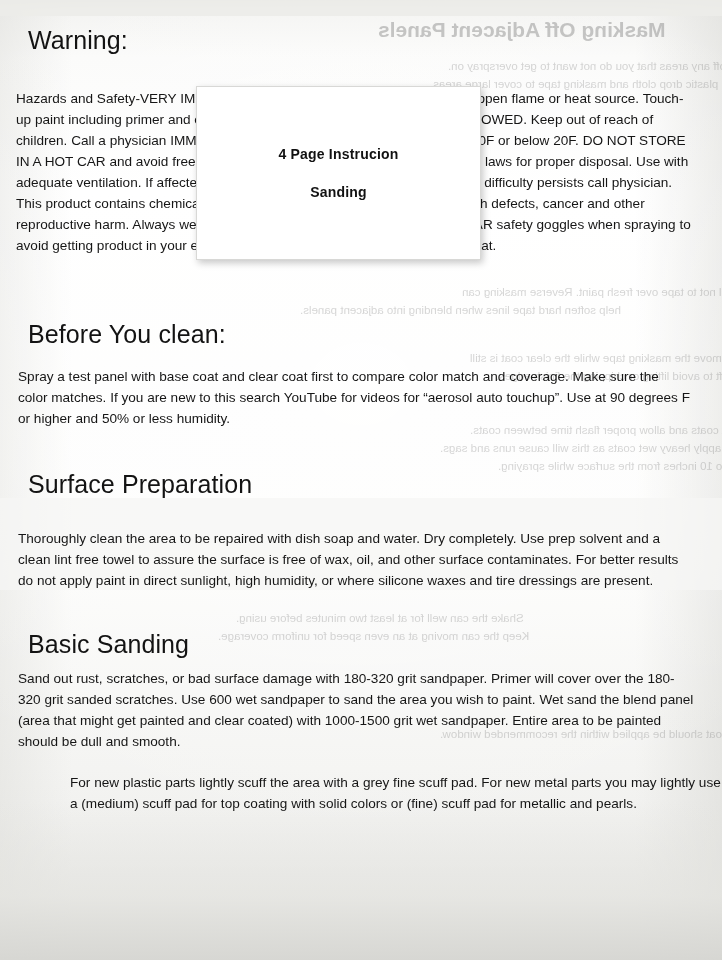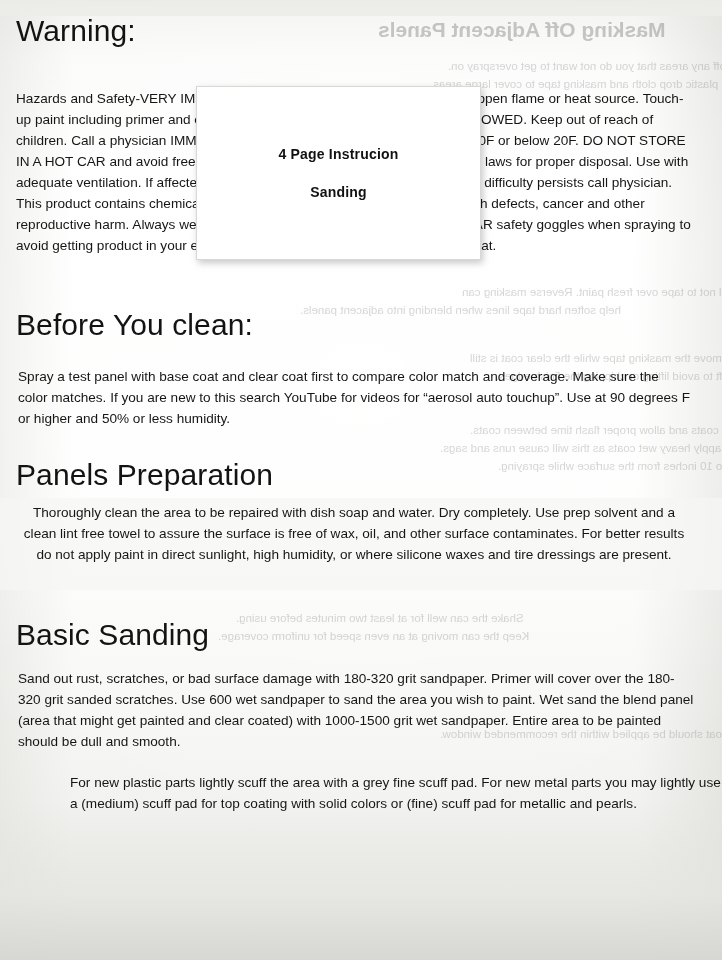--- a/index.html
+++ b/index.html
@@ -61,23 +61,23 @@
     font-weight: bold;
     color: rgba(110,110,110,0.38);
   }
   .ghost-line { font-size: 11.5px; }
 
   
   .content { position: relative; z-index: 3; }
 
   h1.section {
     position: absolute;
-    margin: 0;
+    margin: 12px;
     font-weight: normal;
-    font-size: 30px;
+    font-size: 25px;
     letter-spacing: 0.1px;
     color: #131313;
     font-family: "Liberation Sans", sans-serif;
   }
 
   p.para {
     position: absolute;
     margin: 0;
     font-size: 13.6px;
     line-height: 21px;
@@ -145,23 +145,23 @@
   <div class="content">
 
     <h1 class="section" style="left:16px; top:14px;">Warning:</h1>
 
     <p class="para" style="left:16px; top:88px; width:676px;">Hazards and Safety-VERY IMPORTANT. Do not use these products near an open flame or heat source. Touch-up paint including primer and clearcoats are HARMFUL OR FATAL IF SWALLOWED. Keep out of reach of children. Call a physician IMMEDIATELY if swallowed. Do not store above 120F or below 20F. DO NOT STORE IN A HOT CAR and avoid freezing. Do not puncture or incinerate. Check local laws for proper disposal. Use with adequate ventilation. If affected by inhalation, remove to fresh air. If breathing difficulty persists call physician. This product contains chemicals known to the State of California to cause birth defects, cancer and other reproductive harm. Always wear a NIOSH approved paint respirator and WEAR safety goggles when spraying to avoid getting product in your eyes. This includes the primer, paint and clearcoat.</p>
 
     <h1 class="section" style="left:16px; top:308px;">Before You clean:</h1>
 
     <p class="para" style="left:18px; top:366px; width:672px;">Spray a test panel with base coat and clear coat first to compare color match and coverage. Make sure the color matches.  If you are new to this search YouTube for videos for “aerosol auto touchup”.  Use at 90 degrees F or higher and 50% or less humidity.</p>
 
-    <h1 class="section" style="left:16px; top:458px;">Panels Preparation</h1>
+    <h1 class="section" style="left:16px; top:458px;">Surface Preparation</h1>
 
-    <p class="para" style="left:18px; top:502px; width:672px;text-align:center;">Thoroughly clean the area to be repaired with dish soap and water.  Dry completely. Use prep solvent and a clean lint free towel to assure the surface is free of wax, oil, and other surface contaminates. For better results do not apply paint in direct sunlight, high humidity, or where silicone waxes and tire dressings are present.</p>
+    <p class="para" style="left:18px; top:528px; width:672px;">Thoroughly clean the area to be repaired with dish soap and water.  Dry completely. Use prep solvent and a clean lint free towel to assure the surface is free of wax, oil, and other surface contaminates. For better results do not apply paint in direct sunlight, high humidity, or where silicone waxes and tire dressings are present.</p>
 
     <h1 class="section" style="left:16px; top:618px;">Basic Sanding</h1>
 
     <p class="para" style="left:18px; top:668px; width:676px;">Sand out rust, scratches, or bad surface damage with 180-320 grit sandpaper. Primer will cover over the 180-320 grit sanded scratches. Use 600 wet sandpaper to sand the area you wish to paint. Wet sand the blend panel (area that might get painted and clear coated) with 1000-1500 grit wet sandpaper. Entire area to be painted should be dull and smooth.</p>
 
     <p class="para" style="left:26px; top:772px; width:662px;margin-left:44px;">For new plastic parts lightly scuff the area with a grey fine scuff pad. For new metal parts you may lightly use a (medium) scuff pad for top coating with solid colors or (fine) scuff pad for metallic and pearls.</p>
 
   </div>
 
   <div id="label-card">

